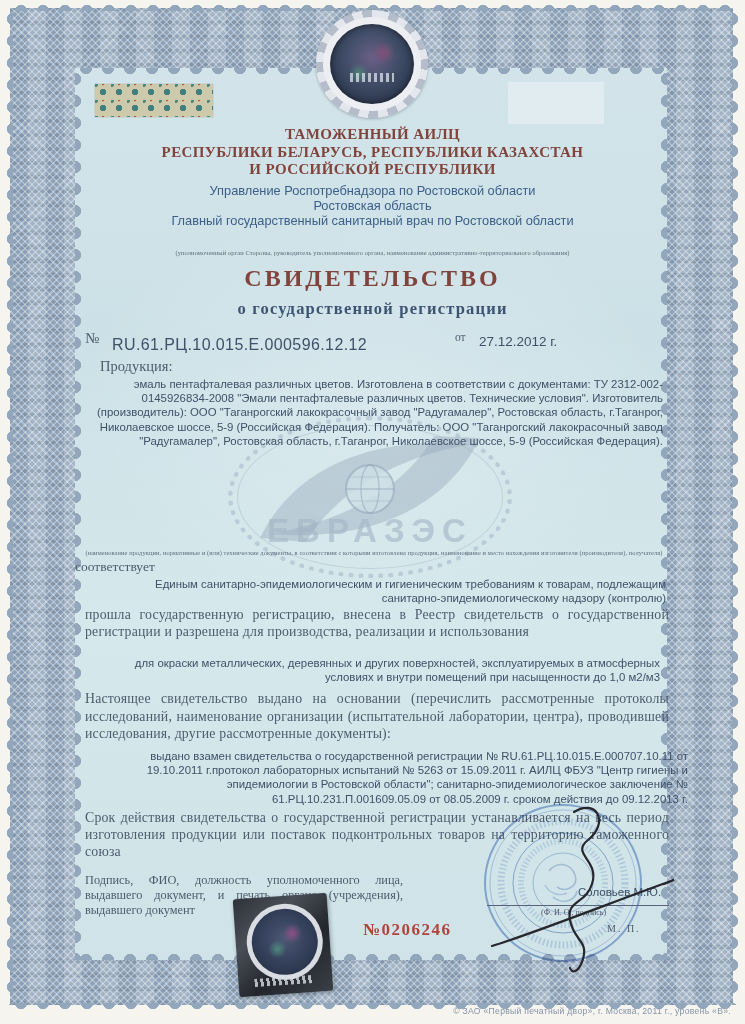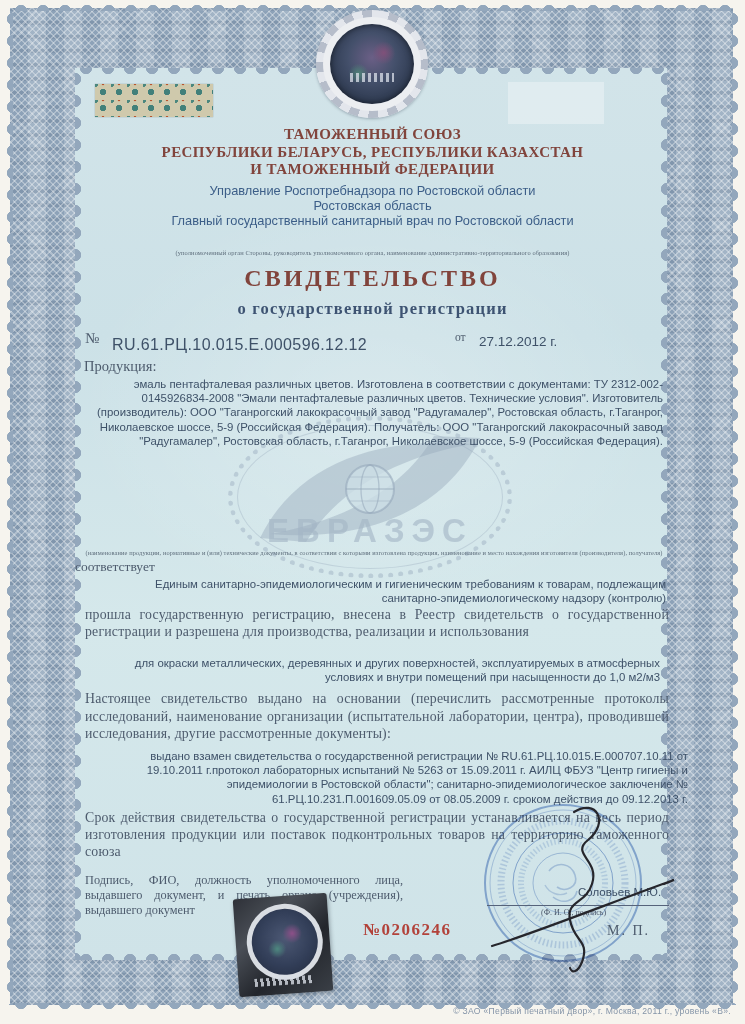--- a/index.html
+++ b/index.html
@@ -83,37 +83,37 @@
     font-family:"Liberation Sans","DejaVu Sans",sans-serif;}
   .fineprint{font-size:6.4px;color:#5f6f7d;letter-spacing:.1px;white-space:nowrap;}
   .fp1{left:85px;top:249px;width:575px;text-align:center;}
   .fp2{left:78px;top:549px;width:592px;text-align:center;}
   .title{left:85px;top:265px;width:575px;font-weight:bold;font-size:24px;letter-spacing:3px;}
   .subtitle{left:85px;top:299px;width:575px;font-weight:bold;font-size:16.5px;letter-spacing:1.2px;color:#3d5372;}
   .no-label{left:85px;top:330px;font-size:15px;color:#4d5b6d;}
   .no-value{left:112px;top:336px;font-size:16px;letter-spacing:.4px;}
   .date-label{left:455px;top:331px;font-size:11.5px;color:#4d5b6d;}
   .date-value{left:479px;top:334px;font-size:13.5px;}
-  .prod-label{left:84px;top:358px;font-size:14.5px;}
+  .prod-label{left:100px;top:358px;font-size:14.5px;}
   .body-sans{font-size:11.4px;line-height:14.2px;text-align:right;}
   .prod-text{left:85px;top:377px;width:578px;z-index:1;}
   .conf-label{left:75px;top:559px;font-size:13.5px;z-index:1;}
   .conf-text{left:100px;top:577px;width:566px;z-index:1;}
   .serif-par{font-size:13.8px;line-height:16.8px;letter-spacing:.2px;}
   .reg-par{left:85px;top:607px;width:584px;}
   .usage-text{left:88px;top:656px;width:572px;}
   .basis-par{left:85px;top:690px;width:584px;line-height:17.6px;}
   .basis-text{left:88px;top:749px;width:572px;margin-left:28px;}
   .valid-par{left:85px;top:810px;width:584px;}
   .sig-label{left:85px;top:873px;width:318px;font-size:12.3px;line-height:15.2px;}
   .red-number{left:363px;top:920px;font-size:17px;font-weight:bold;letter-spacing:1.5px;color:#b2423a;z-index:7;}
   .sig-line{left:487px;top:905px;width:182px;border-top:1px solid #56637a;z-index:4;}
   .sig-caption{left:497px;top:908px;font-size:8px;color:#4a5568;z-index:4;padding-left:44px;}
   .signer-name{left:578px;top:886px;font-size:11.5px;z-index:4;}
-  .mp{left:607px;top:923px;font-size:14px;letter-spacing:2px;color:#4d5b6d;z-index:4;}
+  .mp{left:607px;top:923px;font-size:10px;letter-spacing:2px;color:#4d5b6d;z-index:4;}
   .stamp-wrap{left:473px;top:793px;width:180px;height:180px;z-index:3;mix-blend-mode:multiply;}
   .sign-wrap{left:478px;top:796px;width:210px;height:180px;z-index:5;}
   .footer{right:14px;top:1006px;font-size:8.6px;color:#8494a8;
     font-family:"Liberation Sans","DejaVu Sans",sans-serif;letter-spacing:.3px;}
 </style>
 </head>
 <body>
 
 <div id="doc">
 
@@ -134,23 +134,23 @@
   <div class="abs green-strip"></div>
   <div class="abs light-rect"></div>
   <div class="abs emblem">
     <div class="rosette"></div>
     <div class="ring"></div>
     <div class="holo"></div>
     <div class="holo-mark"></div>
   </div>
 
   <div class="abs org-lines center maroon">
-    <div>ТАМОЖЕННЫЙ СОЮЗ</div>
+    <div>ТАМОЖЕННЫЙ АИЛЦ</div>
     <div>РЕСПУБЛИКИ БЕЛАРУСЬ, РЕСПУБЛИКИ КАЗАХСТАН</div>
-    <div>И ТАМОЖЕННЫЙ ФЕДЕРАЦИИ</div>
+    <div>И РОССИЙСКОЙ РЕСПУБЛИКИ</div>
   </div>
   <div class="abs dept-lines center">
     <div>Управление Роспотребнадзора по Ростовской области</div>
     <div>Ростовская область</div>
     <div>Главный государственный санитарный врач по Ростовской области</div>
   </div>
   <div class="abs fineprint fp1">(уполномоченный орган Стороны, руководитель уполномоченного органа, наименование административно-территориального образования)</div>
 
   <div class="abs title center maroon">СВИДЕТЕЛЬСТВО</div>
   <div class="abs subtitle center">о государственной регистрации</div>

